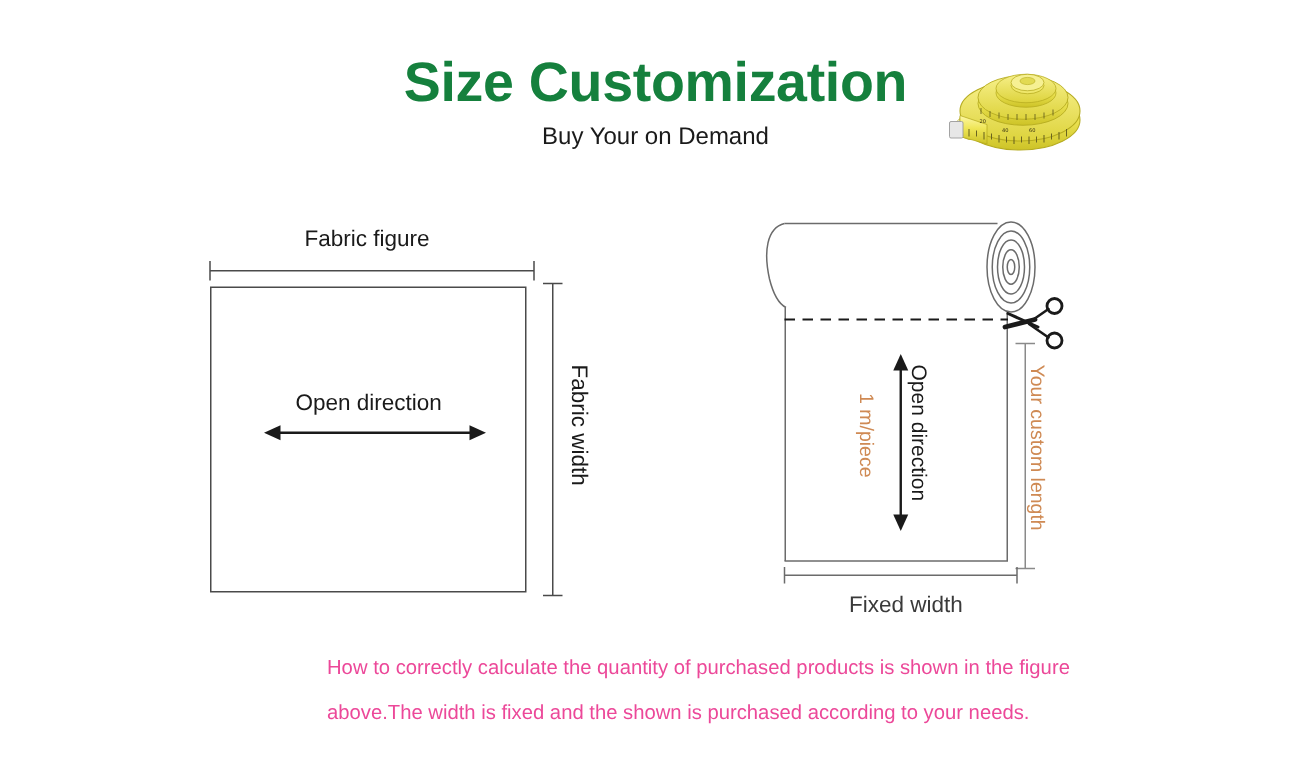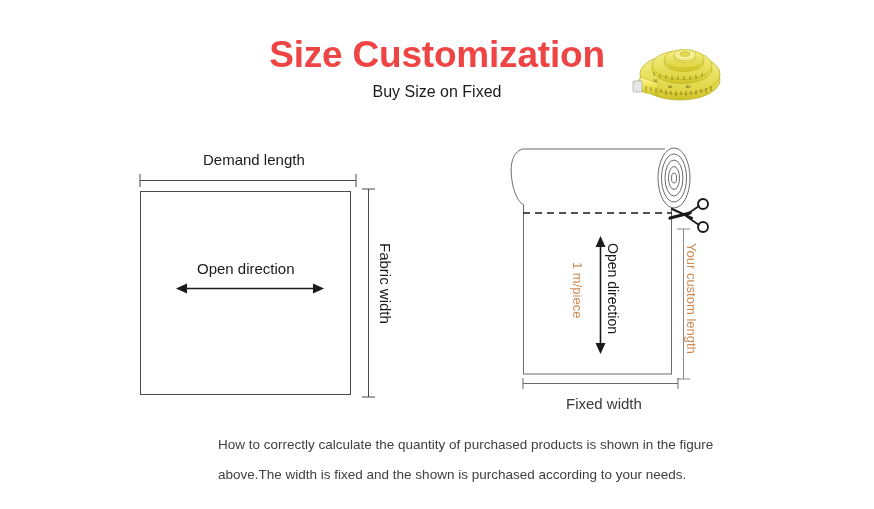--- a/index.html
+++ b/index.html
@@ -24,21 +24,21 @@
   
   #title {
     position: absolute;
     left: 0;
     top: 33px;
     width: 874px;
     text-align: center;
     font-size: 37px;
     font-weight: bold;
     letter-spacing: -0.2px;
-    color: #ef4444;
+    color: #15803d;
     line-height: 44px;
   }
   #subtitle {
     position: absolute;
     left: 0;
     top: 82px;
     width: 874px;
     text-align: center;
     font-size: 16px;
     font-weight: normal;
@@ -80,32 +80,32 @@
     box-sizing: border-box;
   }
 
   
   #caption {
     position: absolute;
     left: 218px;
     top: 430px;
     width: 530px;
     font-size: 13.5px;
-    color: #404040;
+    color: #ec4899;
     line-height: 30px;
   }
   .caption-line { display: block; white-space: nowrap; }
 </style>
 </head>
 <body>
 
 <div id="page">
 
   <div id="title">Size Customization</div>
-  <div id="subtitle">Buy Size on Fixed</div>
+  <div id="subtitle">Buy Your on Demand</div>
 
   <div id="tape">
     <svg width="110" height="74" viewBox="0 0 110 74">
       <defs>
         <linearGradient id="tapeG" x1="0" y1="0" x2="0" y2="1">
           <stop offset="0%" stop-color="#fdf7a8"></stop>
           <stop offset="45%" stop-color="#efe657"></stop>
           <stop offset="100%" stop-color="#cdc327"></stop>
         </linearGradient>
         <linearGradient id="tapeG2" x1="0" y1="0" x2="0" y2="1">
@@ -162,21 +162,21 @@
       <g fill="#3a3512" font-size="3.4" font-family="DejaVu Sans, sans-serif">
         <text x="44" y="52">40</text>
         <text x="62" y="52">60</text>
         <text x="29" y="46">20</text>
       </g>
     </svg>
   </div>
 
   <div>
 
-    <div class="label" style="left:203px; top:151px; font-size:15px;">Demand length</div>
+    <div class="label" style="left:203px; top:151px; font-size:15px;">Fabric figure</div>
 
     <svg style="position:absolute; left:136px; top:172px;" width="224" height="18">
       <line x1="4" y1="8.5" x2="220" y2="8.5" stroke="#4a4a4a" stroke-width="1"></line>
       <line x1="4" y1="2" x2="4" y2="15" stroke="#4a4a4a" stroke-width="1"></line>
       <line x1="220" y1="2" x2="220" y2="15" stroke="#4a4a4a" stroke-width="1"></line>
     </svg>
 
     <div id="fabric-rect"></div>
 
     <svg style="position:absolute; left:361px; top:185px;" width="16" height="216">

